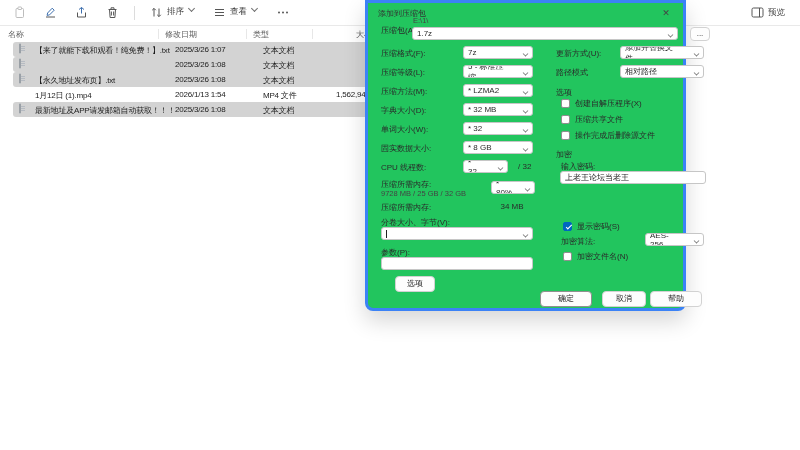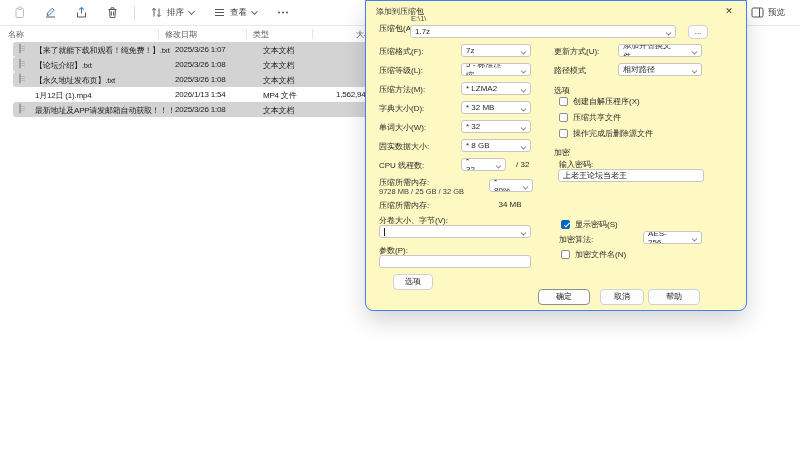--- a/index.html
+++ b/index.html
@@ -4,21 +4,21 @@
 <style>
   * { margin:0; padding:0; box-sizing:border-box; }
   html,body { width:800px; height:450px; overflow:hidden; background:#fff;
     font-family:"Liberation Sans", sans-serif; }
   .screen { position:relative; width:800px; height:450px; background:#fff; }
 
   
   .toolbar { position:absolute; left:0; top:0; width:800px; height:26px;
     background:#fff; border-bottom:1px solid #e9e9e9; display:flex; align-items:center;
     padding:0 8px; }
-  .tbtn { display:flex; align-items:center; gap:4px; padding:3px 5px; border-radius:4px;
+  .tbtn { display:flex; gap:4px; padding:3px 5px; border-radius:4px;
     color:#444; font-size:8.5px; cursor:default; }
   .tbtn + .tbtn { margin-left:8px; }
   .sep { width:1px; height:14px; background:#dcdcdc; margin:0 10px; }
   .spacer { flex:1; }
   .chev { width:7px; height:7px; position:relative; display:inline-block; }
   .chev::before { content:""; position:absolute; left:1px; top:0; width:4px; height:4px;
     border-right:1px solid #707070; border-bottom:1px solid #707070; transform:rotate(45deg); }
 
   
   .colheaders { position:absolute; left:0; top:27px; width:384px; height:22px;
@@ -44,22 +44,22 @@
   .txticon { width:8px; height:10px; background:#fff; border:1px solid #9aa0a6;
     border-radius:1px; position:relative; }
   .txticon::before { content:""; position:absolute; left:1px; top:2px; width:4px; height:1px;
     background:#b6bbc2; box-shadow:0 2px 0 #b6bbc2, 0 4px 0 #b6bbc2; }
   .mp4icon { width:9px; height:9px; margin-top:1px; border-radius:50%; background:#3a3f46;
     position:relative; }
   .mp4icon::before { content:""; position:absolute; left:3.5px; top:2.5px;
     border-left:3px solid #fff; border-top:2px solid transparent; border-bottom:2px solid transparent; }
 
   
-  .dialog { position:absolute; left:365px; top:0; width:382px; height:311px;
-    background:#fef9c3; border:1px solid #3b82f6; border-radius:0 0 8px 8px;
+  .dialog { position:absolute; left:365px; top:0; width:321px; height:311px;
+    background:#22c55e; border:3px solid #3b82f6; border-radius:0 0 8px 8px;
     box-shadow:0 10px 22px rgba(0,0,0,.16); font-size:8px; color:#2a2a2a; z-index:5; }
   .dtitle { position:absolute; left:10px; top:5px; font-size:8px; color:#333; }
   .dclose { position:absolute; right:6px; top:2px; width:22px; height:16px; text-align:center;
     line-height:16px; font-size:9px; color:#444; border-radius:3px; }
   .lbl { position:absolute; white-space:nowrap; color:#2a2a2a; }
   .lbl.small { font-size:7.5px; color:#444; }
   .combo { position:absolute; height:13px; background:#fff; border:1px solid #c6c6c6;
     border-radius:3px; display:flex; align-items:center; padding:0 25px 0 4px; overflow:hidden; }
   .combo .chev { position:absolute; right:3px; top:4px; transform:scale(.8); }
   .tinput { position:absolute; height:13px; background:#fff; border:1px solid #c6c6c6;
@@ -175,21 +175,20 @@
   <div class="rows">
     <div class="frow sel">
       <i class="f-icon"><i class="txticon"></i></i>
       <span class="f-name">【来了就能下载和观看！纯免费！】.txt</span>
       <span class="f-date">2025/3/26 1:07</span>
       <span class="f-type">文本文档</span>
       <span class="f-size">2 KB</span>
     </div>
     <div class="frow sel">
       <i class="f-icon"><i class="txticon"></i></i>
-      <span class="f-name">【论坛介绍】.txt</span>
       <span class="f-date">2025/3/26 1:08</span>
       <span class="f-type">文本文档</span>
       <span class="f-size">2 KB</span>
     </div>
     <div class="frow sel">
       <i class="f-icon"><i class="txticon"></i></i>
       <span class="f-name">【永久地址发布页】.txt</span>
       <span class="f-date">2025/3/26 1:08</span>
       <span class="f-type">文本文档</span>
       <span class="f-size">1 KB</span>

